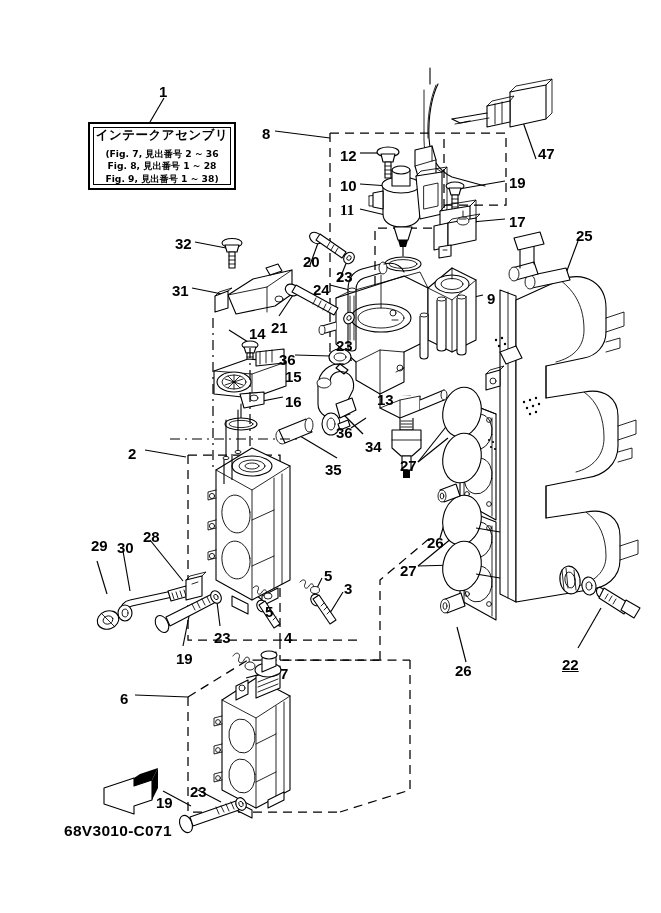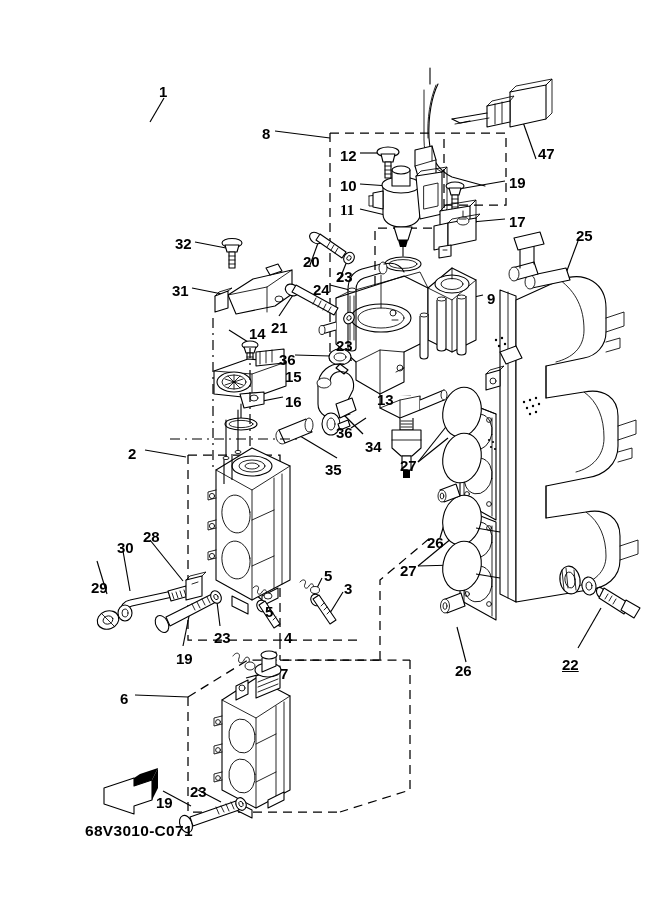--- a/index.html
+++ b/index.html
@@ -12,21 +12,21 @@
   
   #titlebox{position:absolute;left:88px;top:122px;width:148px;height:68px;
             border:2px solid #000;background:#fff;box-sizing:border-box;}
   #titlebox .inner{position:absolute;left:3px;top:3px;right:3px;bottom:3px;
             border:1px solid #000;box-sizing:border-box;background:#fff;
             display:flex;flex-direction:column;align-items:center;justify-content:center;}
   #titlebox .jp{font-family:"DejaVu Sans",sans-serif;font-weight:bold;font-size:12.5px;
             letter-spacing:.5px;margin-bottom:4px;}
   #titlebox .ln{font-size:9.2px;font-weight:bold;line-height:1.32;text-align:center;
             font-family:"DejaVu Sans",sans-serif;}
-  #partno{position:absolute;left:85px;top:822px;font-size:15.5px;font-weight:bold;
+  #partno{position:absolute;left:64px;top:822px;font-size:15.5px;font-weight:bold;
             letter-spacing:.3px;}
   #fwdlabel{position:absolute;left:104px;top:785px;font-size:11px;font-weight:bold;
             transform:rotate(-12deg);font-style:italic;color:#fff;}
 </style>
 </head>
 <body>
 
 <div id="stage">
 
 <svg id="art" viewBox="0 0 661 913">
@@ -534,20 +534,28 @@
 
   <path class="lead" d="M476,528 L500,532 M476,574 L500,578"></path>
 
   <g>
     <path class="wht" d="M104,788 L134,778 L134,786 L152,780 L152,800 L134,806 L134,814 L104,804 Z"></path>
     <path class="sld" d="M134,778 L140,774 L158,768 L152,780 L134,786 Z"></path>
     <path class="sld" d="M152,780 L158,768 L158,788 L152,800 Z"></path>
   </g>
 </svg>
 
+<div id="titlebox">
+  <div class="inner">
+    <div class="jp">インテークアセンブリ</div>
+    <div class="ln">(Fig. 7, 見出番号 2 ~ 36</div>
+    <div class="ln">Fig. 8, 見出番号 1 ~ 28</div>
+    <div class="ln">Fig. 9, 見出番号 1 ~ 38)</div>
+  </div>
+</div>
 
 <div id="fwdlabel">FWD</div>
 <div id="partno">68V3010-C071</div>
 
 <div id="callout-layer">
       <div class="callout" style="left: 159px; top: 84px;">1</div>
       <div class="callout" style="left: 262px; top: 126px;">8</div>
       <div class="callout" style="left: 340px; top: 148px;">12</div>
       <div class="callout" style="left: 340px; top: 178px;">10</div>
       <div class="callout" style="left: 340px; top: 203px; font-family: Liberation Serif, serif;">11</div>
@@ -568,21 +576,21 @@
       <div class="callout" style="left: 285px; top: 394px;">16</div>
       <div class="callout" style="left: 487px; top: 291px;">9</div>
       <div class="callout" style="left: 377px; top: 392px;">13</div>
       <div class="callout" style="left: 365px; top: 439px;">34</div>
       <div class="callout" style="left: 336px; top: 425px;">36</div>
       <div class="callout" style="left: 325px; top: 462px;">35</div>
       <div class="callout" style="left: 400px; top: 458px;">27</div>
       <div class="callout" style="left: 128px; top: 446px;">2</div>
       <div class="callout" style="left: 427px; top: 535px;">26</div>
       <div class="callout" style="left: 400px; top: 563px;">27</div>
-      <div class="callout" style="left: 91px; top: 580px; text-align: right;">29</div>
+      <div class="callout" style="left: 91px; top: 538px; text-align: right;">29</div>
       <div class="callout" style="left: 117px; top: 540px;">30</div>
       <div class="callout" style="left: 143px; top: 529px;">28</div>
       <div class="callout" style="left: 176px; top: 651px;">19</div>
       <div class="callout" style="left: 214px; top: 630px;">23</div>
       <div class="callout" style="left: 324px; top: 568px;">5</div>
       <div class="callout" style="left: 344px; top: 581px;">3</div>
       <div class="callout" style="left: 284px; top: 630px;">4</div>
       <div class="callout" style="left: 265px; top: 604px;">5</div>
       <div class="callout" style="left: 455px; top: 663px;">26</div>
       <div class="callout" style="left: 562px; top: 657px; text-decoration: underline;">22</div>

